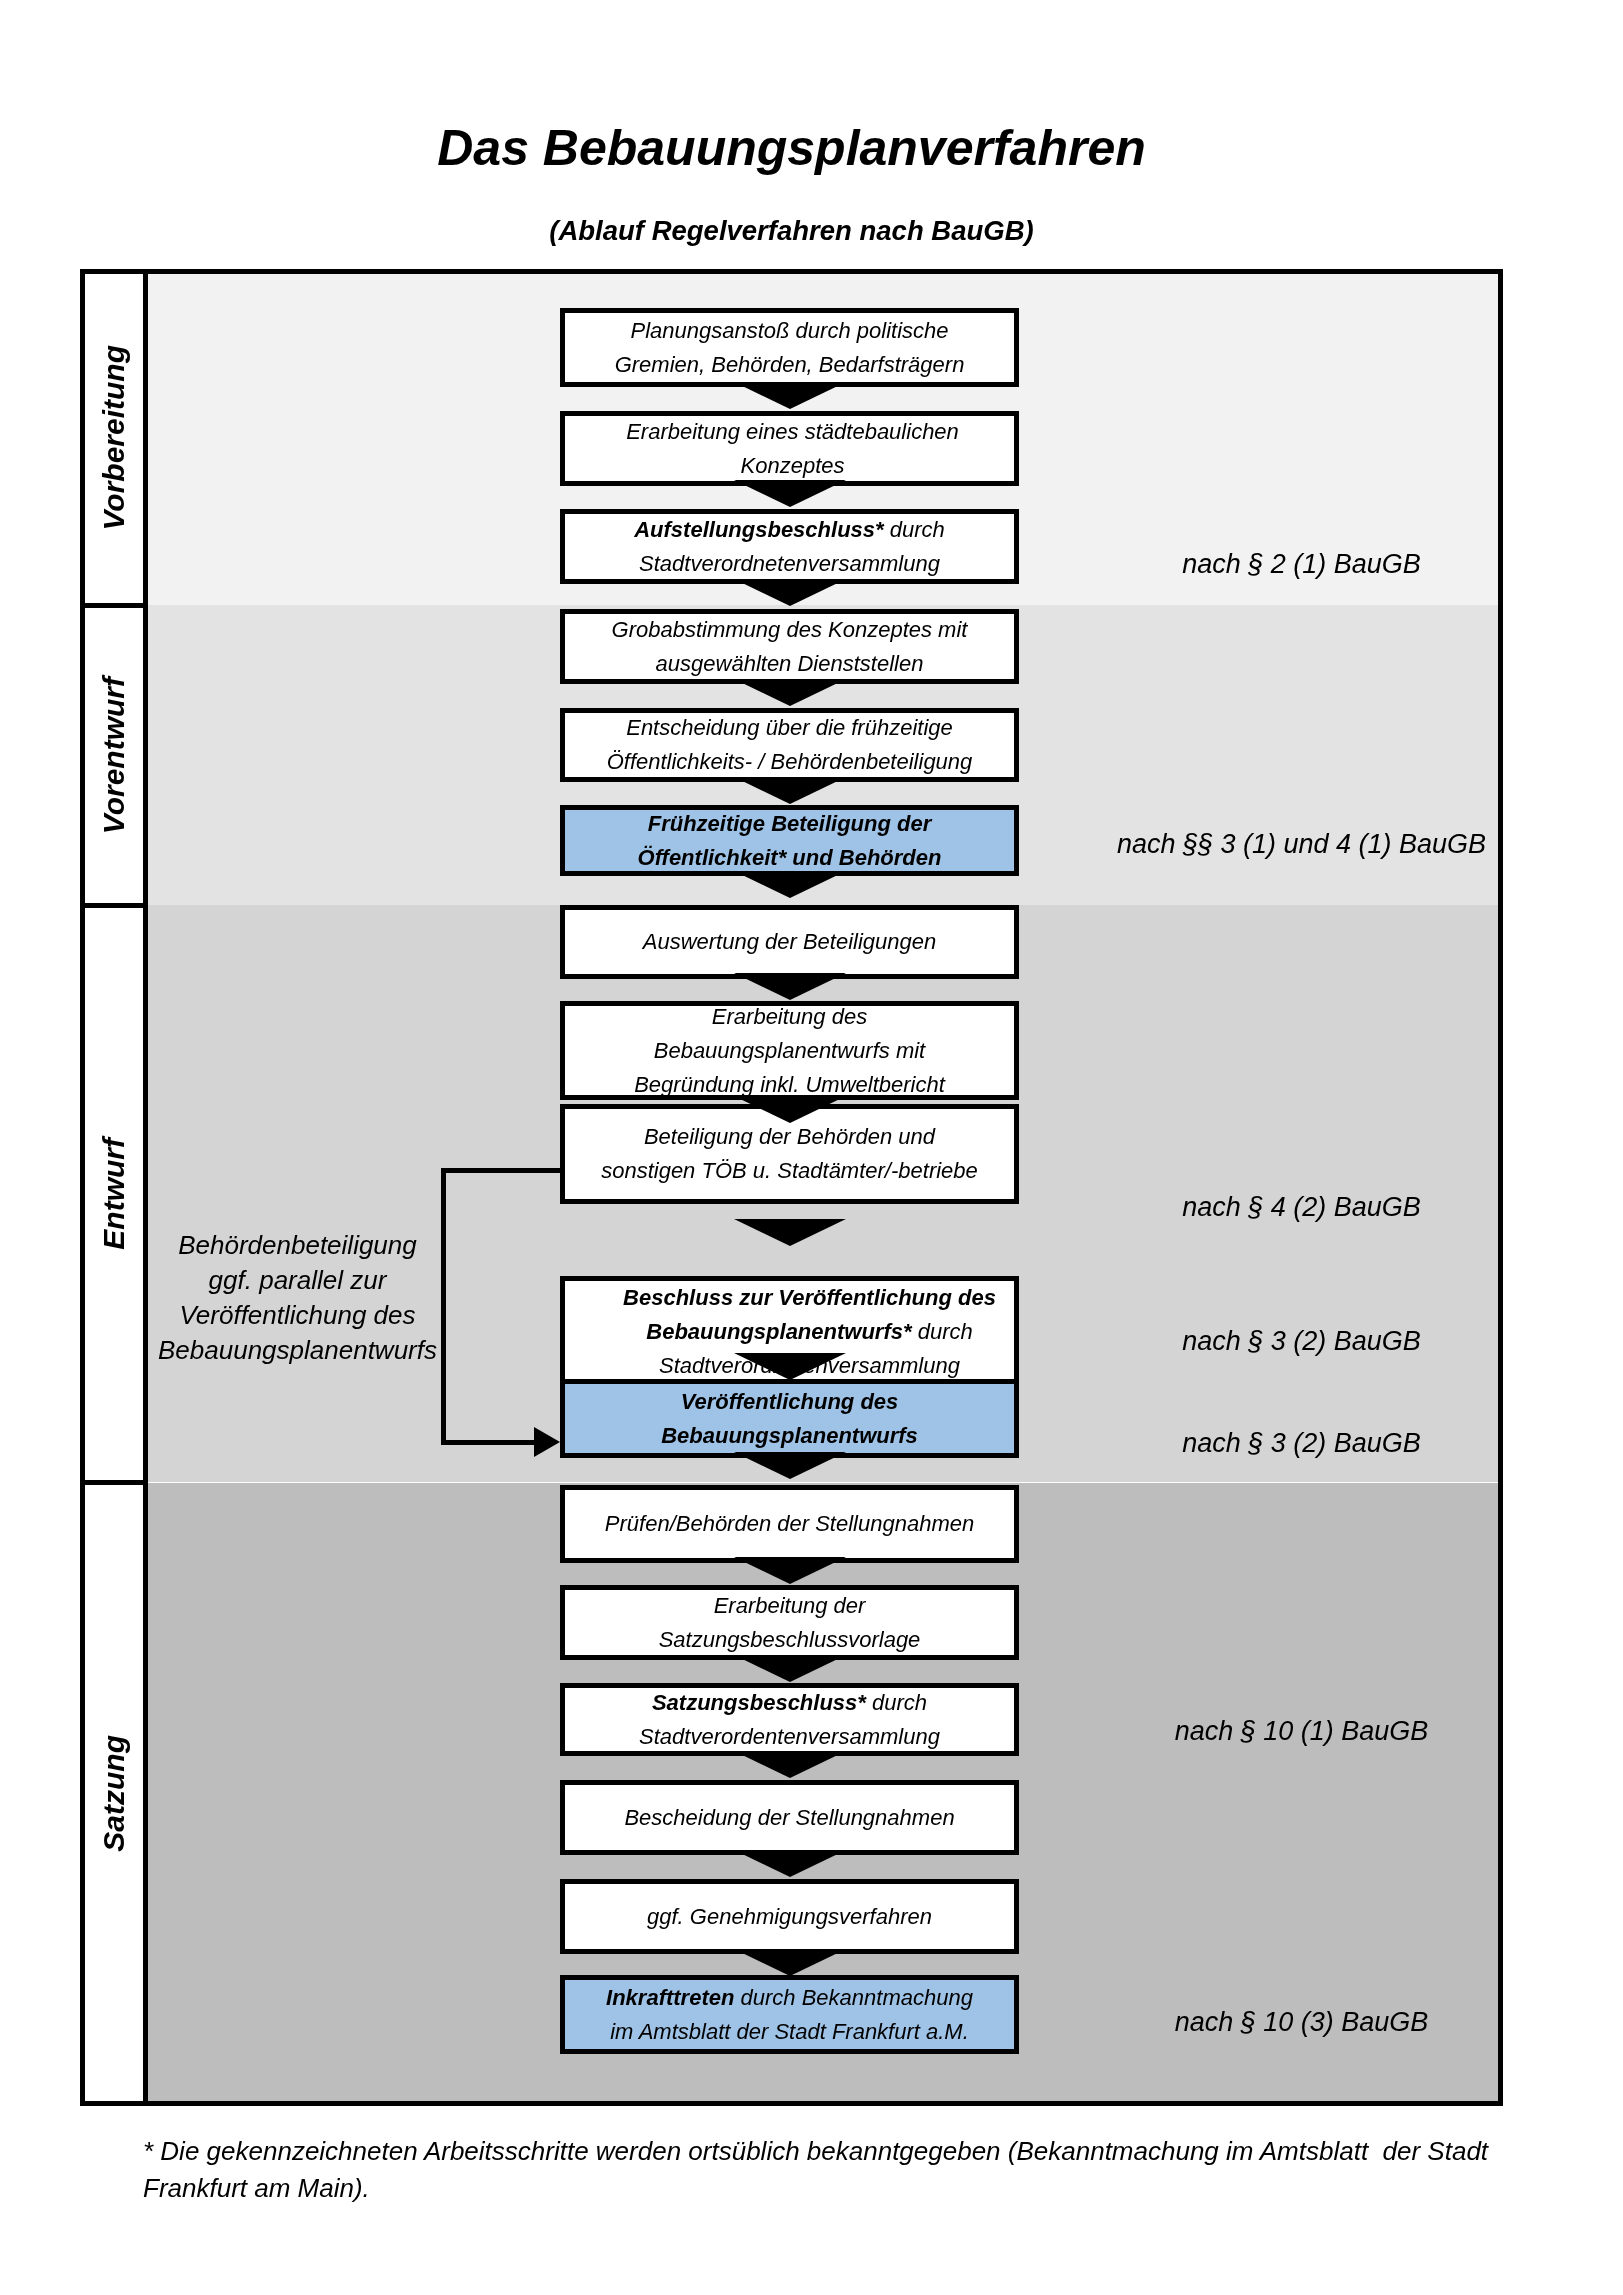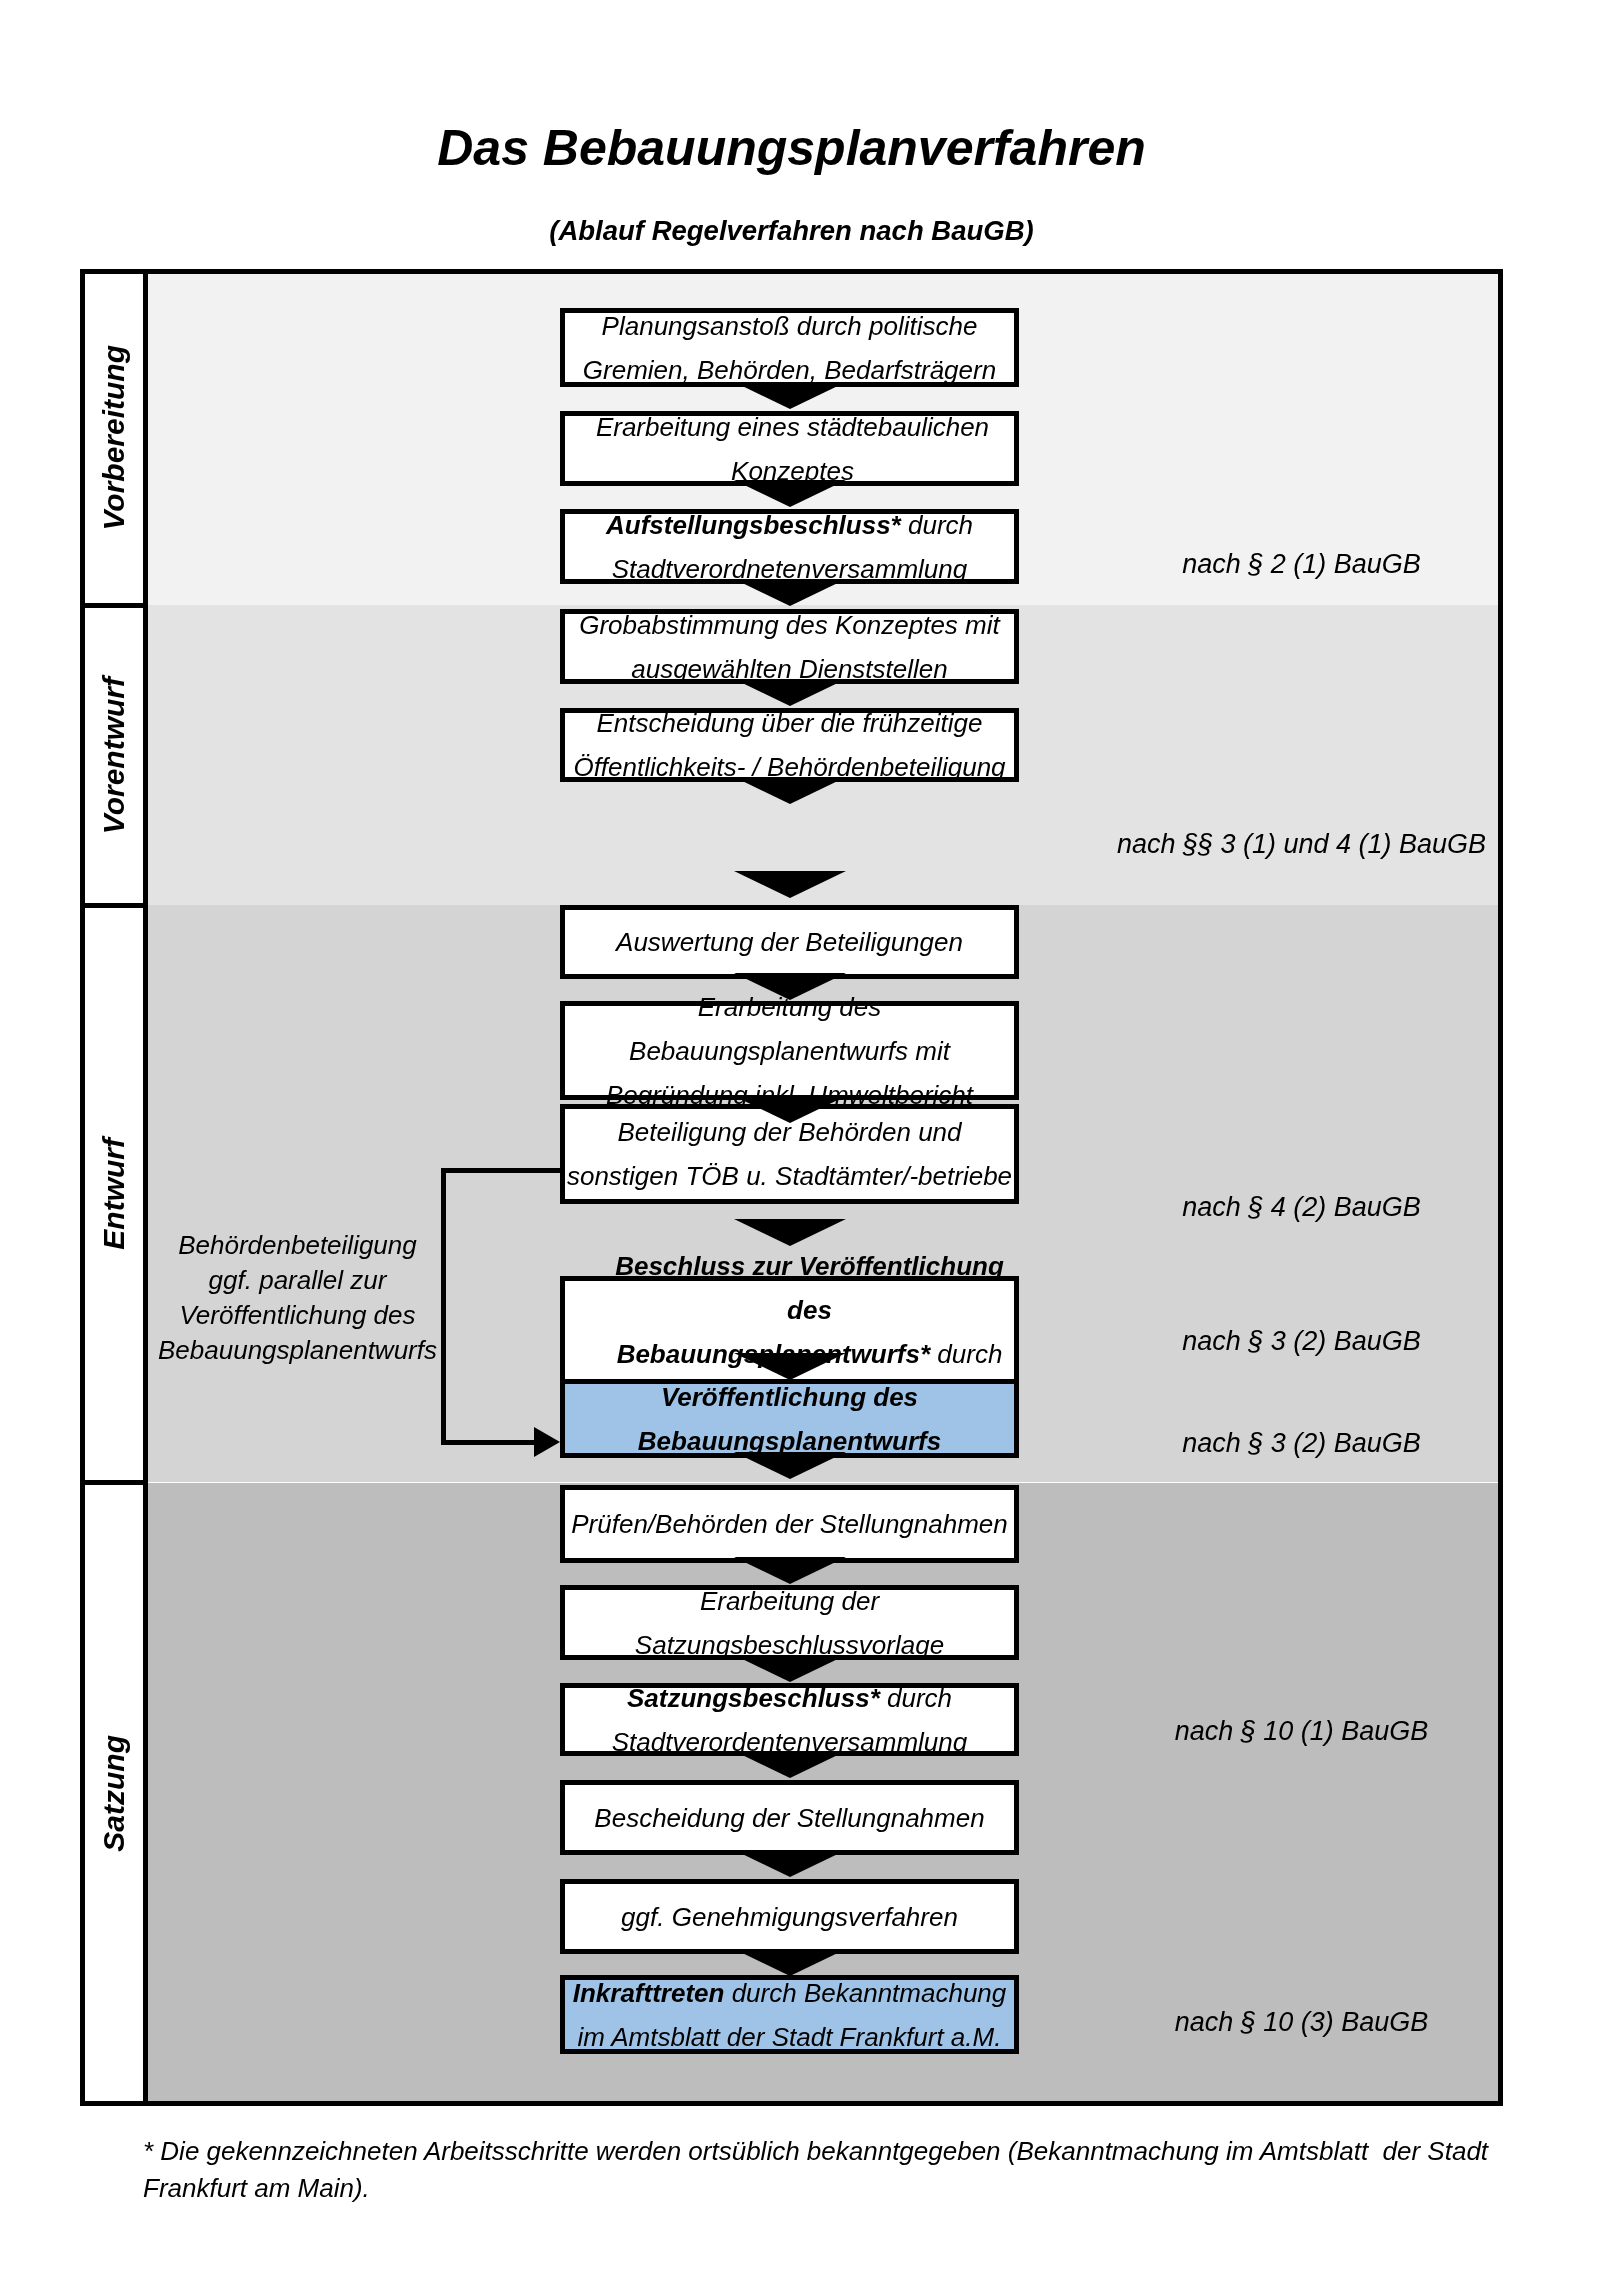--- a/index.html
+++ b/index.html
@@ -22,21 +22,21 @@
   .hdiv{position:absolute;left:80px;width:68px;height:5.2px;background:#000;z-index:2;}
 
   .phase-cell{position:absolute;left:85px;width:58px;display:flex;align-items:center;
               justify-content:center;z-index:1;}
   .phase-label{writing-mode:vertical-rl;transform:rotate(180deg);
                font-size:30px;font-weight:bold;white-space:nowrap;}
 
   .step{position:absolute;left:560px;width:459px;background:#fff;border:5.2px solid #000;
         box-sizing:border-box;z-index:3;display:flex;align-items:center;justify-content:center;}
   .step.hl{background:var(--highlight-fill,#9fc3e6);}
-  .txt{margin:0;text-align:center;font-size:26px;line-height:44px;white-space:pre-line;}
+  .txt{margin:0;text-align:center;font-size:22px;line-height:34px;white-space:pre-line;}
   .txt b{font-weight:bold;}
 
   .arrow{position:absolute;width:0;height:0;border-left:56px solid transparent;
          border-right:56px solid transparent;border-top:27.5px solid #000;left:734px;z-index:4;}
 
   .ref{position:absolute;left:1092px;width:419px;font-size:27px;line-height:35px;
        text-align:center;z-index:1;}
 
   .side-note{position:absolute;left:157px;top:1228px;width:281px;text-align:center;
              font-size:26px;line-height:35px;white-space:pre-line;z-index:1;}
@@ -97,20 +97,24 @@
       <p class="txt"><b>Aufstellungsbeschluss*</b><span> durch
 Stadtverordnetenversammlung</span></p>
     </div>
   <div class="step" style="top:609px;height:75px;">
       <p class="txt"><b></b><span>Grobabstimmung des Konzeptes mit
 ausgewählten Dienststellen</span></p>
     </div>
   <div class="step" style="top:708px;height:74px;">
       <p class="txt"><b></b><span>Entscheidung über die frühzeitige
 Öffentlichkeits- / Behördenbeteiligung</span></p>
+    </div>
+  <div class="step hl" style="top:805px;height:71px;">
+      <p class="txt"><b>Frühzeitige Beteiligung der
+Öffentlichkeit* und Behörden</b><span></span></p>
     </div>
   <div class="step" style="top:905px;height:74px;">
       <p class="txt"><b></b><span>Auswertung der Beteiligungen</span></p>
     </div>
   <div class="step" style="top:1001px;height:99px;">
       <p class="txt"><b></b><span>Erarbeitung des
 Bebauungsplanentwurfs mit
 Begründung inkl. Umweltbericht</span></p>
     </div>
   <div class="step" style="top:1084px;height:100px;margin-top:20px;">

